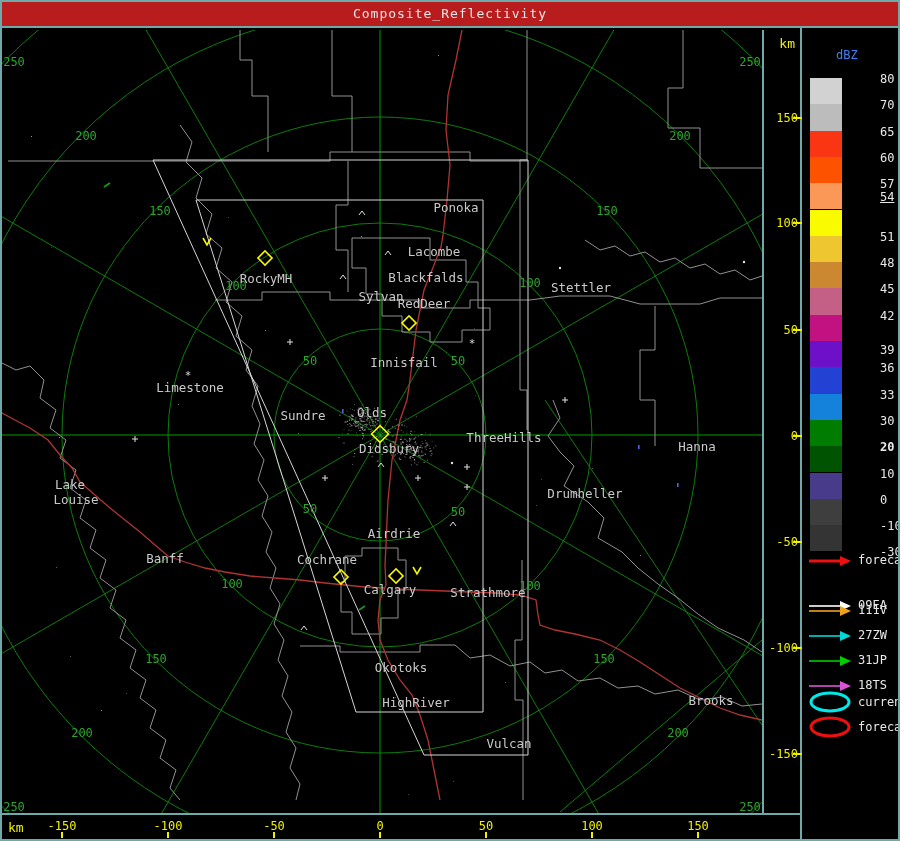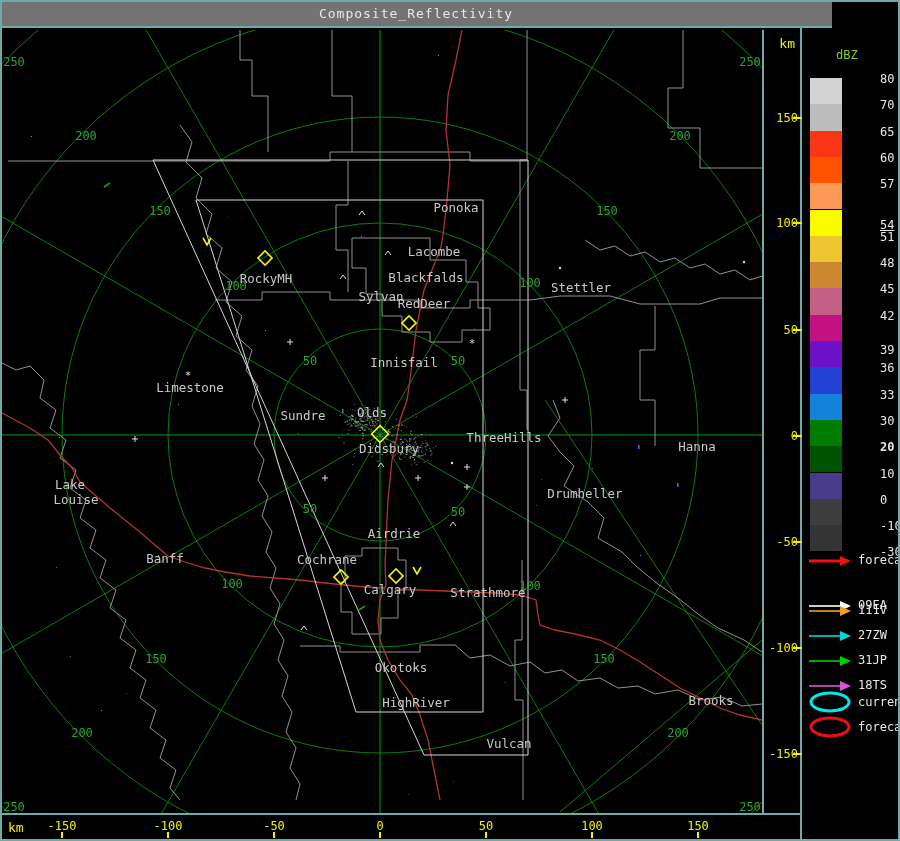--- a/index.html
+++ b/index.html
@@ -1,36 +1,36 @@
 <!DOCTYPE html>
 <html><head>
 <meta charset="utf-8">
 <style>
   html,body{margin:0;padding:0;background:#000;width:900px;height:841px;overflow:hidden;
     font-family:"DejaVu Sans Mono","Liberation Mono",monospace;}
   #app{position:absolute;left:0;top:0;width:900px;height:841px;background:#000;}
-  .titlebar{position:absolute;left:0;top:0;width:832px;height:28px;background:#737373;
+  .titlebar{position:absolute;left:0;top:0;width:900px;height:28px;background:#b91c1c;
     border-bottom:2px solid #6fa9a9;box-sizing:border-box;color:#e8e8e8;font-size:13px;
     display:flex;align-items:center;justify-content:center;letter-spacing:1px;}
   #map-area{position:absolute;left:2px;top:30px;width:760px;height:783px;overflow:hidden;background:#000;}
   #map-svg{position:absolute;left:0;top:0;}
   .stamp{position:absolute;left:6px;top:4px;color:#f0f000;font-size:13px;z-index:5;letter-spacing:1px;}
   #right-axis{position:absolute;left:762px;top:30px;width:38px;height:783px;background:#000;
     border-left:2px solid #6fa9a9;box-sizing:border-box;}
   .raxis-unit{position:absolute;right:5px;top:6px;color:#f0f000;font-size:13px;}
   .rtick-label{position:absolute;color:#f0f000;font-size:12px;width:32px;text-align:right;left:2px;}
   .rtick-dash{position:absolute;width:9px;height:2px;background:#f0f000;left:29px;z-index:6;}
   #bottom-axis{position:absolute;left:0;top:813px;width:800px;height:26px;background:#000;
     border-top:2px solid #6fa9a9;box-sizing:border-box;}
   .baxis-unit{position:absolute;left:8px;top:5px;color:#f0f000;font-size:13px;}
   .btick-label{position:absolute;top:4px;width:48px;text-align:center;color:#f0f000;font-size:12px;}
   .btick-dash{position:absolute;top:17px;width:2px;height:6px;background:#f0f000;}
   #sidebar{position:absolute;left:800px;top:28px;width:100px;height:811px;background:#000;
     border-left:2px solid #6fa9a9;box-sizing:border-box;}
-  .dbz-title{position:absolute;left:34px;top:20px;color:#84cc16;font-size:12px;}
+  .dbz-title{position:absolute;left:34px;top:20px;color:#3b82f6;font-size:12px;}
   .scale-box{position:absolute;left:8px;width:32px;}
   .scale-label{position:absolute;left:46px;color:#e8e8e8;font-size:12px;height:12px;line-height:12px;margin-left:32px;}
   .legend-row{position:absolute;left:6px;height:14px;}
   .legend-label{position:absolute;left:50px;color:#e8e8e8;font-size:12px;line-height:14px;}
   .frame-border{position:absolute;left:0;top:0;width:900px;height:841px;
     border:2px solid #6fa9a9;box-sizing:border-box;pointer-events:none;z-index:50;}
 </style>
 </head>
 <body>
 
@@ -584,21 +584,21 @@
         <div class="scale-label" style="top: 45px;">80</div>
         <div class="scale-box" style="top: 76.3px; height: 26.3px; width: 32px; left: 8px; background: rgb(188, 188, 188);"></div>
         <div class="scale-label" style="top: 71.3px;">70</div>
         <div class="scale-box" style="top: 102.6px; height: 26.3px; width: 32px; left: 8px; background: rgb(249, 53, 19);"></div>
         <div class="scale-label" style="top: 97.6px;">65</div>
         <div class="scale-box" style="top: 128.9px; height: 26.3px; width: 32px; left: 8px; background: rgb(253, 83, 0);"></div>
         <div class="scale-label" style="top: 123.9px;">60</div>
         <div class="scale-box" style="top: 155.2px; height: 26.3px; width: 32px; left: 8px; background: rgb(251, 152, 87);"></div>
         <div class="scale-label" style="top: 150.2px;">57</div>
         <div class="scale-box" style="top: 181.5px; height: 26.3px; width: 32px; left: 8px; background: rgb(251, 251, 0);"></div>
-        <div class="scale-label" style="top: 191px; text-decoration: underline;">54</div>
+        <div class="scale-label" style="top: 163px; text-decoration: underline;">54</div>
         <div class="scale-box" style="top: 207.8px; height: 26.3px; width: 32px; left: 8px; background: rgb(238, 199, 48);"></div>
         <div class="scale-label" style="top: 202.8px;">51</div>
         <div class="scale-box" style="top: 234.1px; height: 26.3px; width: 32px; left: 8px; background: rgb(204, 136, 48);"></div>
         <div class="scale-label" style="top: 229.1px;">48</div>
         <div class="scale-box" style="top: 260.4px; height: 26.3px; width: 32px; left: 8px; background: rgb(196, 95, 134);"></div>
         <div class="scale-label" style="top: 255.4px;">45</div>
         <div class="scale-box" style="top: 286.7px; height: 26.3px; width: 32px; left: 8px; background: rgb(194, 17, 129);"></div>
         <div class="scale-label" style="top: 281.7px;">42</div>
         <div class="scale-box" style="top: 313px; height: 26.3px; width: 32px; left: 8px; background: rgb(109, 17, 200);"></div>
         <div class="scale-label" style="top: 316px;">39</div>

